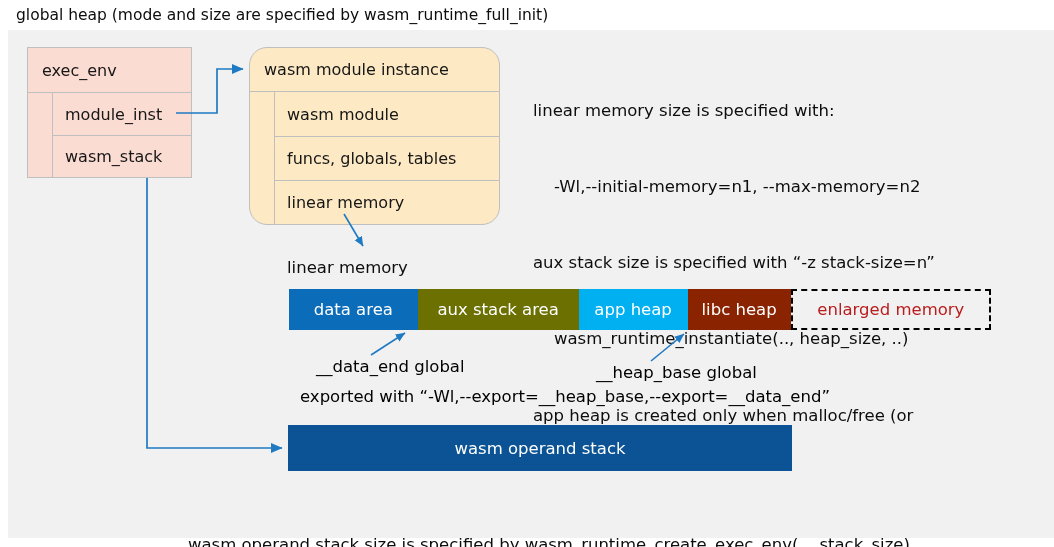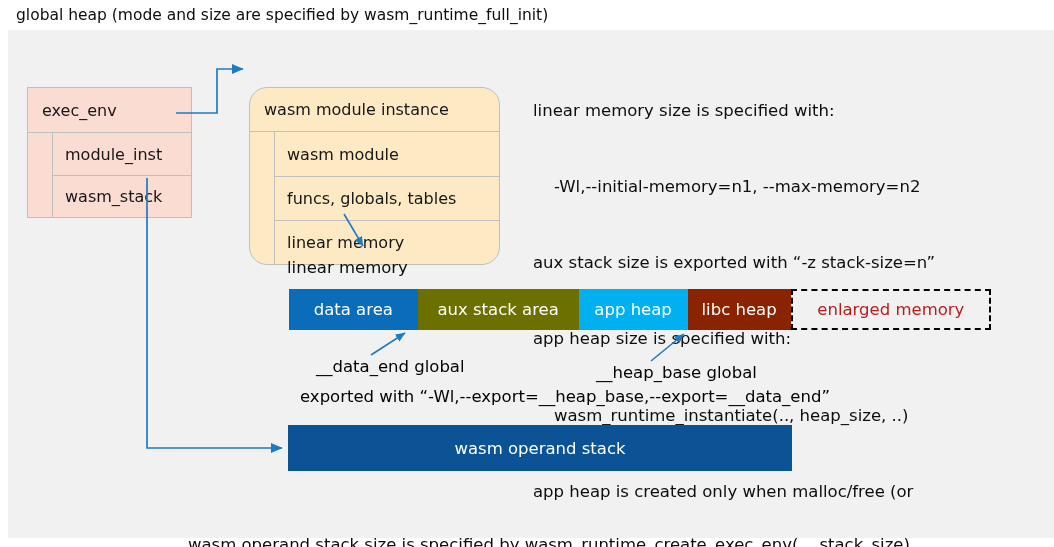--- a/index.html
+++ b/index.html
@@ -36,21 +36,20 @@
     width: 1046px;
     height: 508px;
     background: #f1f1f1;
   }
 
   
   .struct-box {
     position: absolute;
     box-sizing: border-box;
     border: 1px solid #bfbfbf;
-    margin-top: 40px;
   }
   .struct-head {
     box-sizing: border-box;
     border-bottom: 1px solid #bfbfbf;
     display: flex;
     align-items: center;
     padding-left: 14px;
     font-size: 16px;
     white-space: nowrap;
   }
@@ -223,22 +222,21 @@
       <div class="struct-row">wasm module</div>
       <div class="struct-row">funcs, globals, tables</div>
       <div class="struct-row">linear memory</div>
     </div>
   </div>
 </div>
 
 <div class="notes-block">
   <div>linear memory size is specified with:</div>
   <div>    -Wl,--initial-memory=n1, --max-memory=n2</div>
-  <div>aux stack size is exported with “-z stack-size=n”</div>
-  <div>app heap size is specified with:</div>
+  <div>aux stack size is specified with “-z stack-size=n”</div>
   <div>    wasm_runtime_instantiate(.., heap_size, ..)</div>
   <div>app heap is created only when malloc/free (or</div>
   
 </div>
 
 <div class="lm-caption">linear memory</div>
 
 <div id="linear-memory-bar" style="width: 702px;">
   <div class="mem-seg" style="width: 131px; background: rgb(11, 108, 186);">data area</div>
   <div class="mem-seg" style="width: 164px; background: rgb(107, 112, 0);">aux stack area</div>

